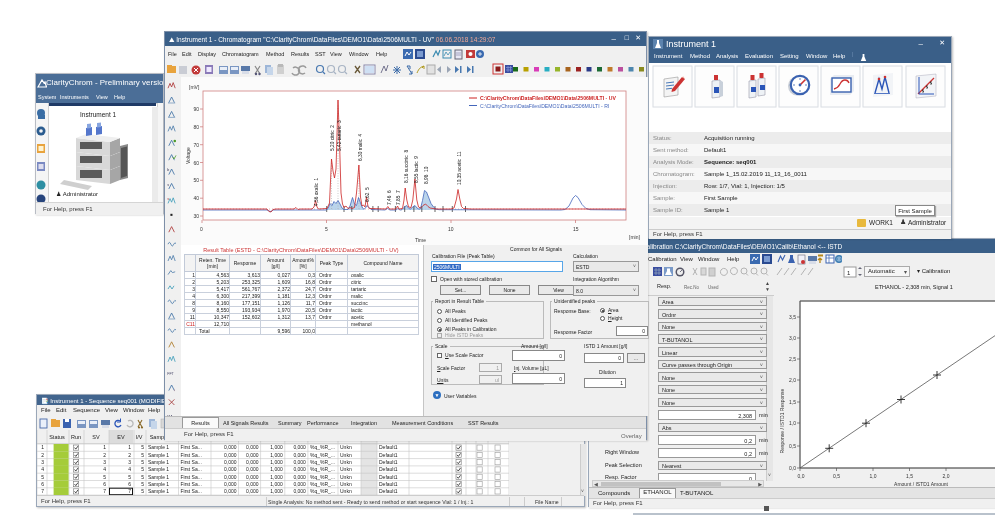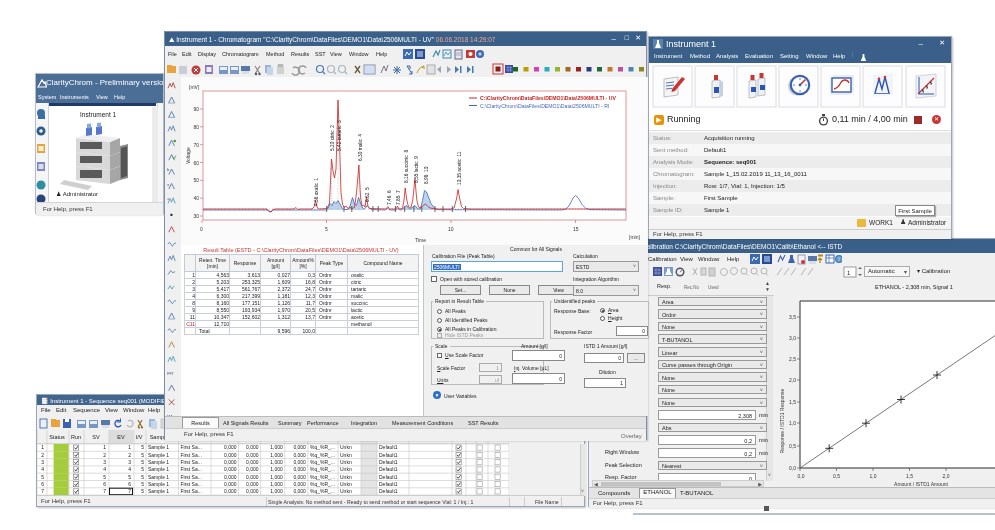--- a/index.html
+++ b/index.html
@@ -1094,33 +1094,20 @@
 
         <g transform="translate(265,10)">
           <polygon points="2,3 22,1 22,23 2,25" fill="#f2f4f7" stroke="#aab" stroke-width="0.5"></polygon>
           <path d="M4 21 L20 5" stroke="#cc3333" stroke-width="1.2"></path>
           <path d="M5 21 V4 M5 21 H20" stroke="#2a55b8" stroke-width="1"></path>
           <path d="M8 17 l2 2 m-1 -3 l0 4 M12 13 l2 2 m-1 -3 l0 4 M16 9 l2 2 m-1 -3 l0 4" stroke="#222" stroke-width="0.7"></path>
         </g>
       </svg>
     </div>
 
-    <div class="abs" style="left:0;top:72px;width:100%;height:22px;background:#fff;border-bottom:1px solid #ddd;" id="in-running">
-      <span class="abs" style="left:5px;top:6px;width:10px;height:10px;background:#e8920c;border-radius:2px;color:#fff;font-size:7px;text-align:center;line-height:10px;">▶</span>
-      <span class="abs" style="left:18px;top:5px;font-size:9px;color:#222;">Running</span>
-      <svg class="abs" style="left:169px;top:5px;" width="11" height="12" viewBox="0 0 11 12">
-          <rect x="4" y="0" width="3" height="2" fill="#444"></rect>
-          <circle cx="5.5" cy="7" r="4.6" fill="#444"></circle>
-          <circle cx="5.5" cy="7" r="3.2" fill="#fff"></circle>
-          <path d="M5.5 7 L5.5 4.4" stroke="#444" stroke-width="1"></path>
-        </svg>
-      <span class="abs" style="left:183px;top:5px;font-size:9px;color:#222;">0,11 min / 4,00 min</span>
-      <span class="abs" style="left:265px;top:7px;width:8px;height:8px;background:#9c2a2a;"></span>
-      <span class="abs" style="left:283px;top:6px;width:9px;height:9px;background:#c93434;border-radius:50%;color:#fff;font-size:6px;text-align:center;line-height:9px;">✕</span>
-    </div>
 
     <div class="abs" style="left:0;top:94px;width:100%;height:86px;background:#fff;font-size:6px;" id="in-rows">
       <div class="abs" style="left:0;top:1px;width:100%;height:12px;background:#ececec;">
           <span class="abs" style="left:4px;top:3px;color:#888;">Status:</span>
           <span class="abs" style="left:55px;top:3px;color:#222;">Acquisition running</span>
         </div>
       <div class="abs" style="left:0;top:13px;width:100%;height:12px;background:#f7f7f7;">
           <span class="abs" style="left:4px;top:3px;color:#888;">Sent method:</span>
           <span class="abs" style="left:55px;top:3px;color:#222;">Default1</span>
         </div>

